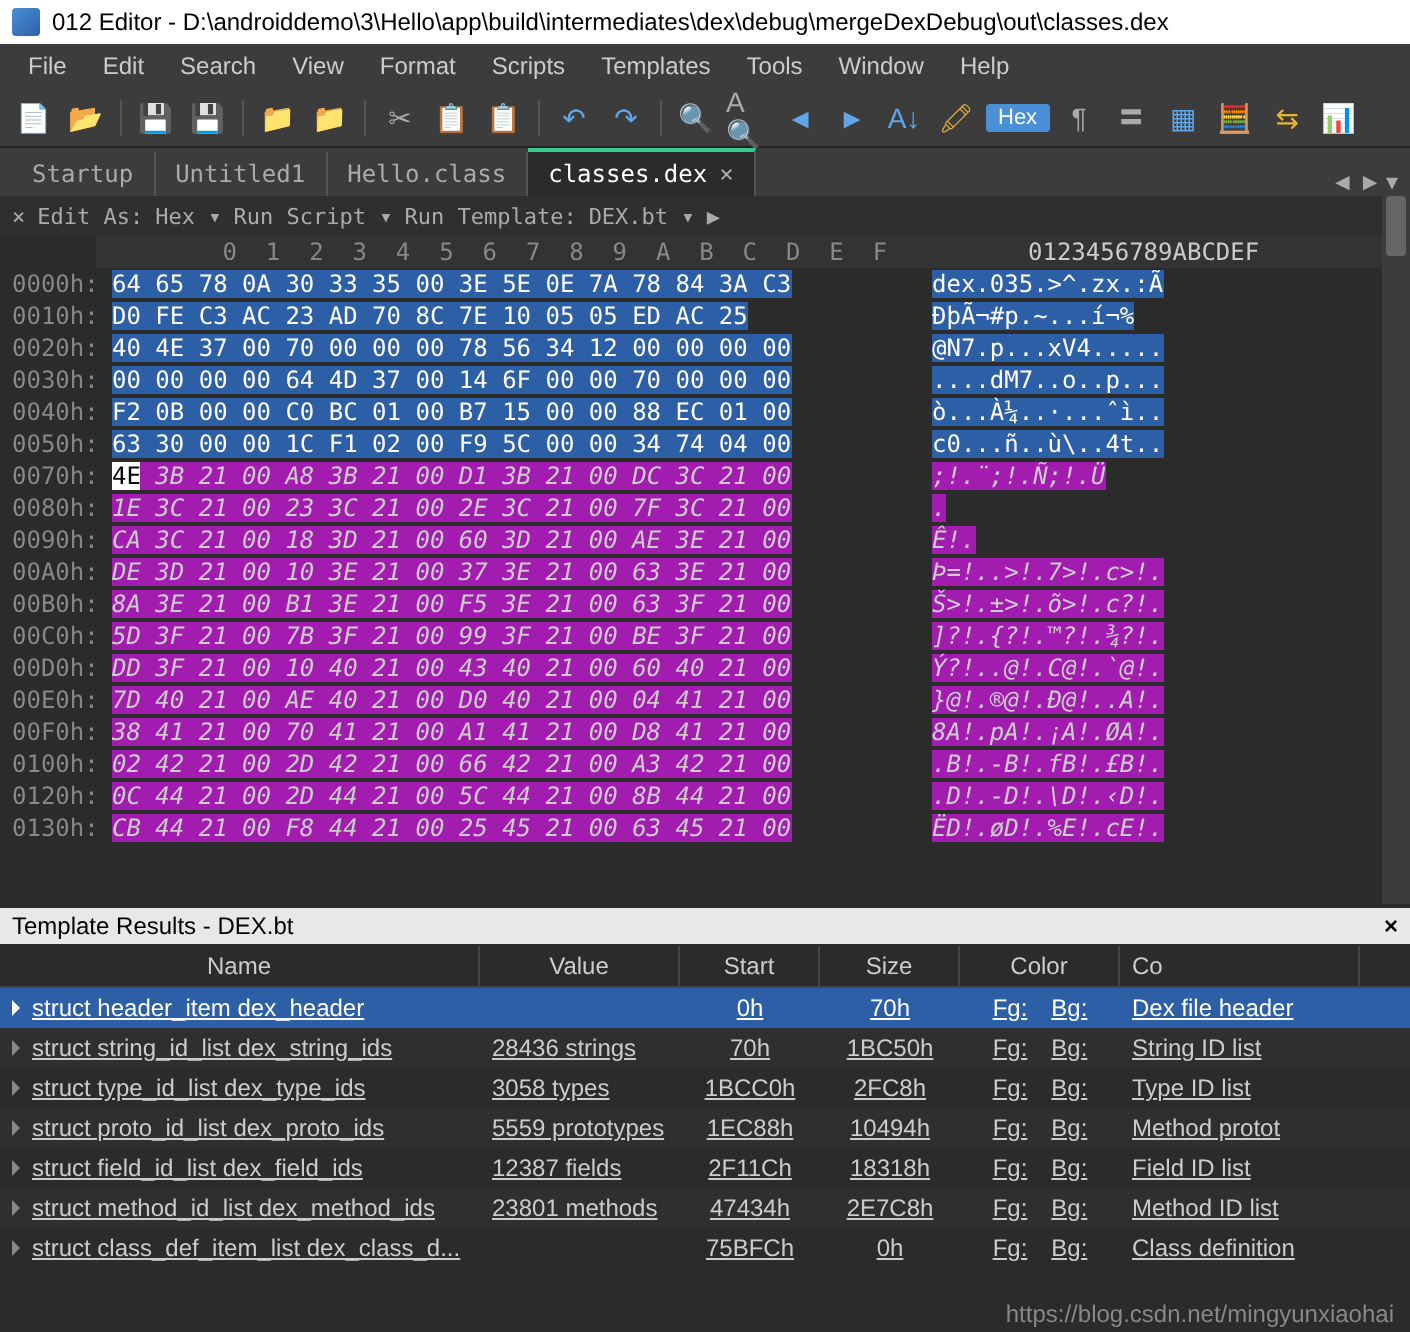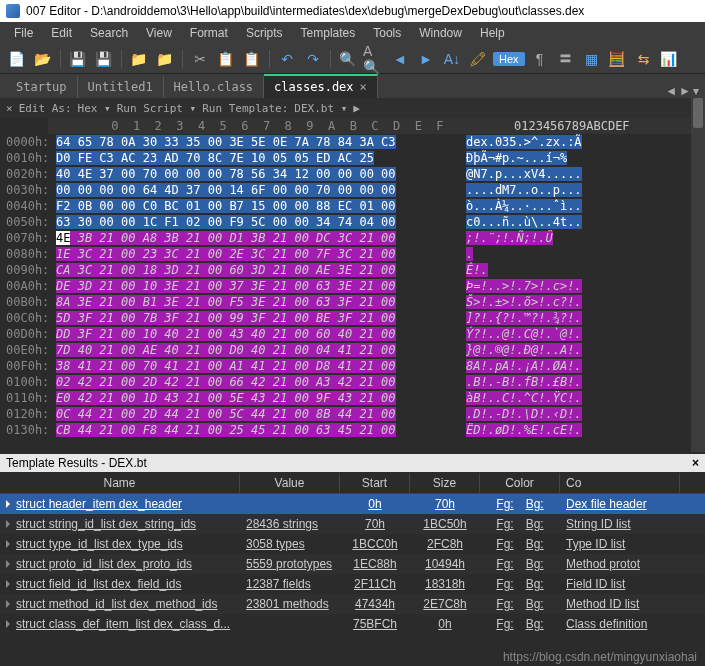--- a/index.html
+++ b/index.html
@@ -48,21 +48,21 @@
 .watermark { position: absolute; right: 8px; bottom: 2px; color: #888; font-size: 12px; }
 .scrollbar { position: absolute; right: 0; top: 96px; width: 14px; height: 356px; background: #3c3c3c; }
 .scrollthumb { width: 10px; height: 30px; background: #666; margin: 2px; border-radius: 2px; }
 .hexbadge { background: #4a90d9; color: #fff; padding: 1px 6px; border-radius: 2px; font-size: 11px; }
 </style>
 </head>
 <body>
 
 <div class="titlebar">
   <div class="logo"></div>
-  <span>007 Editor - D:\androiddemo\3\Hello\app\build\intermediates\dex\debug\mergeDexDebug\out\classes.dex</span>
+  <span>012 Editor - D:\androiddemo\3\Hello\app\build\intermediates\dex\debug\mergeDexDebug\out\classes.dex</span>
 </div>
 
 <div class="menubar">
   <span>File</span>
   <span>Edit</span>
   <span>Search</span>
   <span>View</span>
   <span>Format</span>
   <span>Scripts</span>
   <span>Templates</span>
@@ -204,25 +204,20 @@
       </div>
       <div class="hexrow">
         <div class="offset">00F0h:</div>
         <div class="hexbytes"><span class="hl2">38 41 21 00 70 41 21 00 A1 41 21 00 D8 41 21 00</span></div>
         <div class="ascii"><span class="hl2">8A!.pA!.¡A!.ØA!.</span></div>
       </div>
       <div class="hexrow">
         <div class="offset">0100h:</div>
         <div class="hexbytes"><span class="hl2">02 42 21 00 2D 42 21 00 66 42 21 00 A3 42 21 00</span></div>
         <div class="ascii"><span class="hl2">.B!.-B!.fB!.£B!.</span></div>
-      </div>
-      <div class="hexrow">
-        <div class="offset">0110h:</div>
-        <div class="hexbytes"><span class="hl2">E0 42 21 00 1D 43 21 00 5E 43 21 00 9F 43 21 00</span></div>
-        <div class="ascii"><span class="hl2">àB!..C!.^C!.ŸC!.</span></div>
       </div>
       <div class="hexrow">
         <div class="offset">0120h:</div>
         <div class="hexbytes"><span class="hl2">0C 44 21 00 2D 44 21 00 5C 44 21 00 8B 44 21 00</span></div>
         <div class="ascii"><span class="hl2">.D!.-D!.\D!.‹D!.</span></div>
       </div>
       <div class="hexrow">
         <div class="offset">0130h:</div>
         <div class="hexbytes"><span class="hl2">CB 44 21 00 F8 44 21 00 25 45 21 00 63 45 21 00</span></div>
         <div class="ascii"><span class="hl2">ËD!.øD!.%E!.cE!.</span></div>

